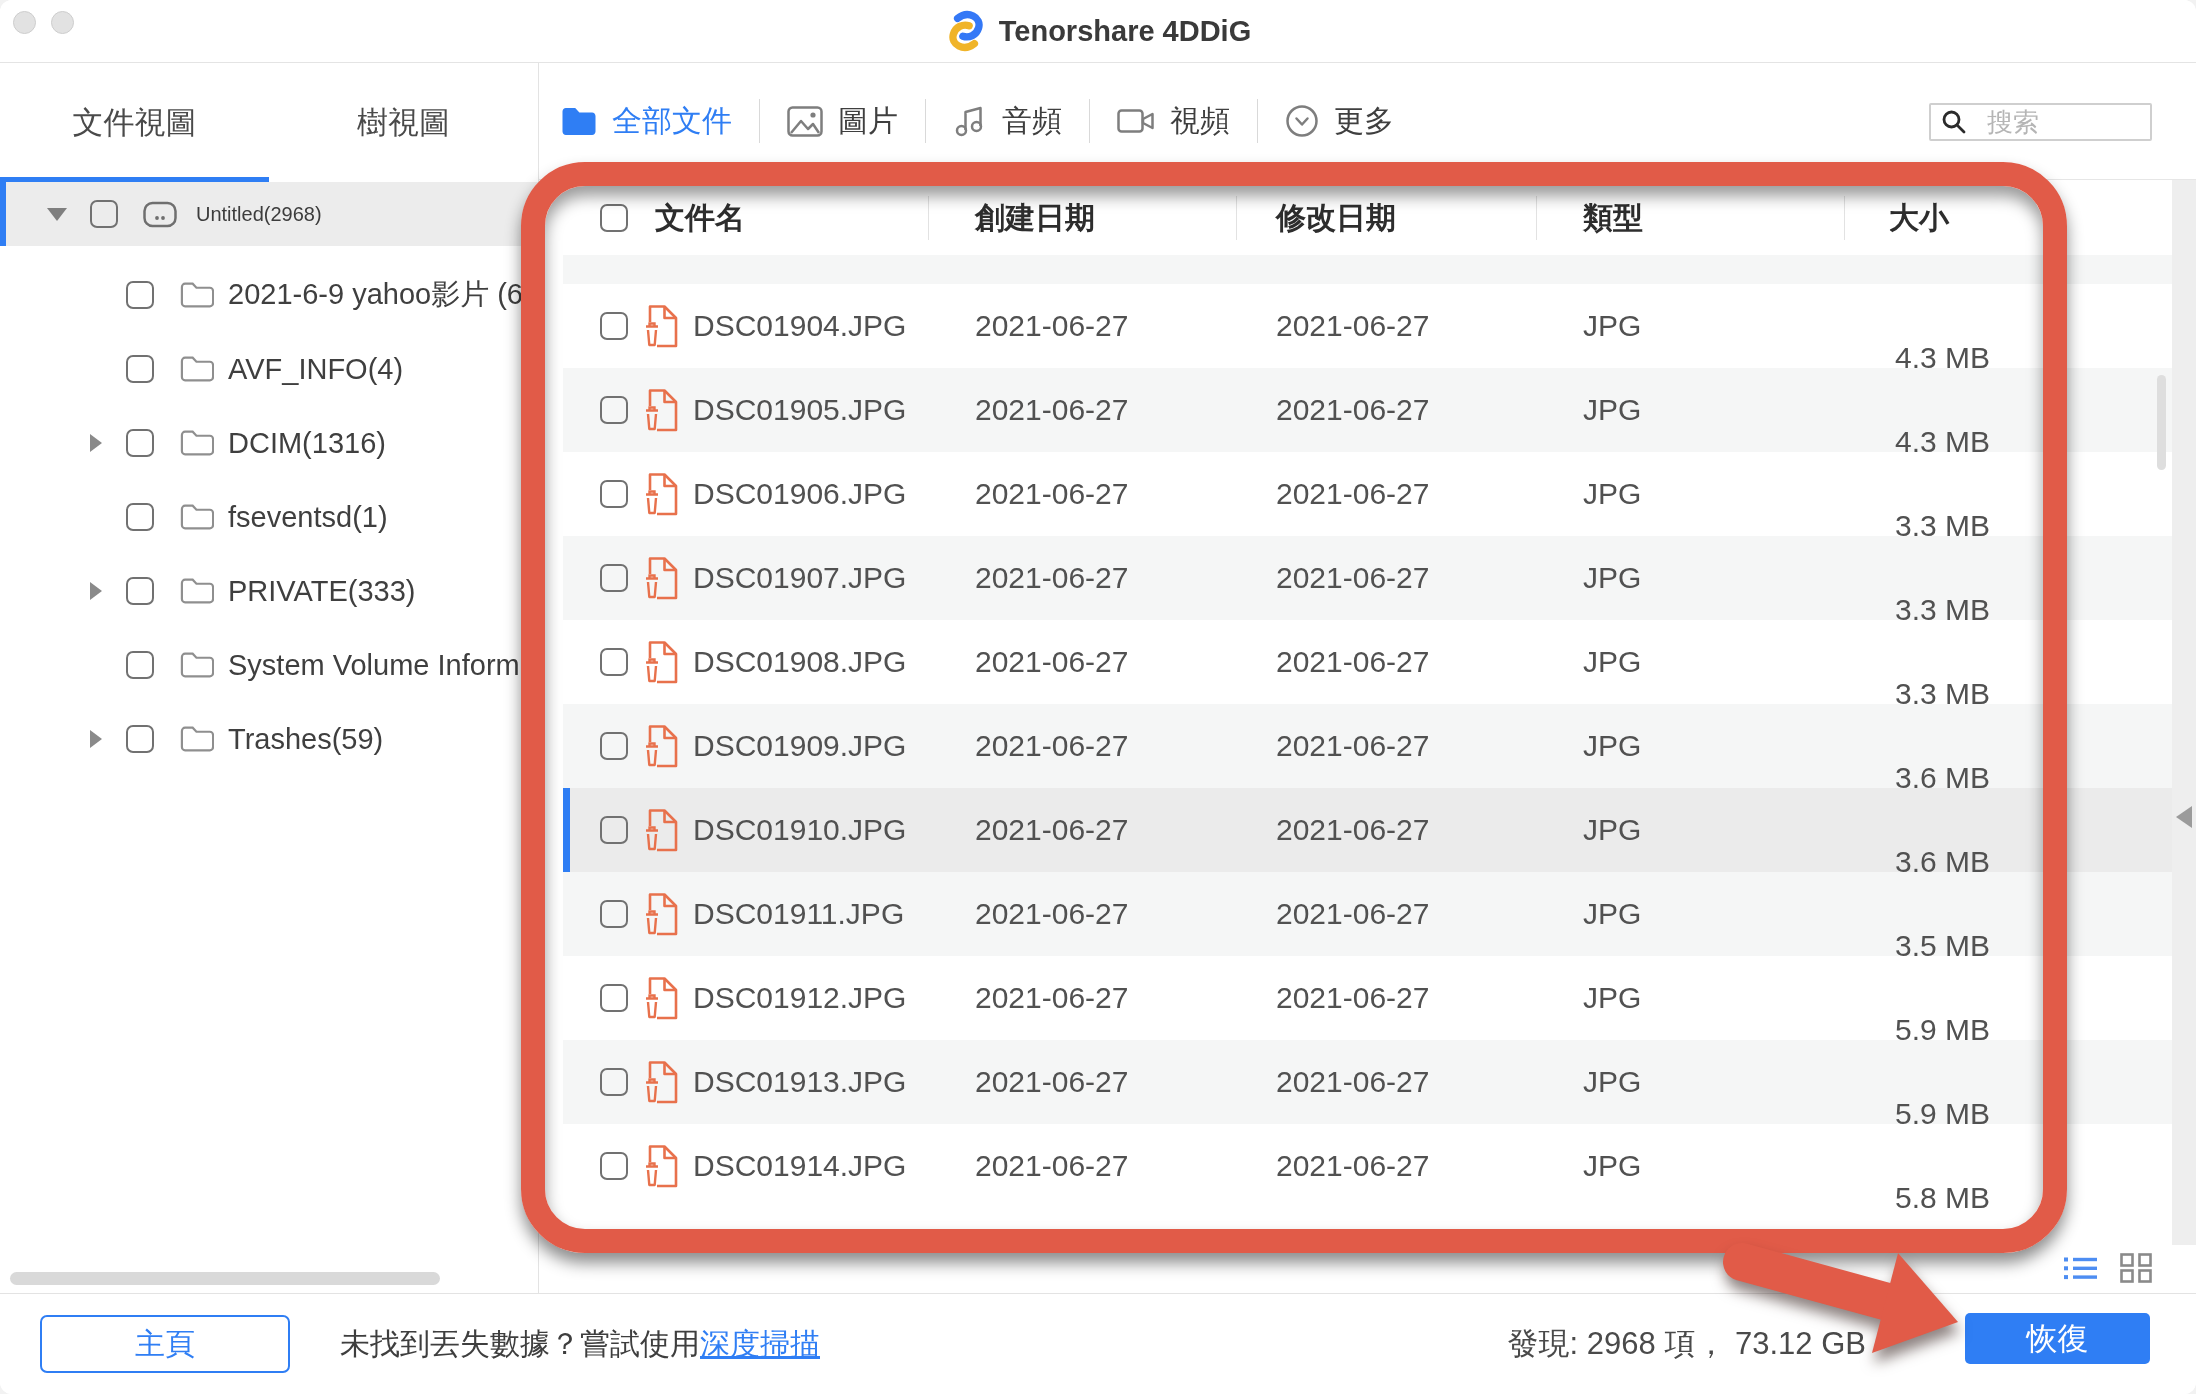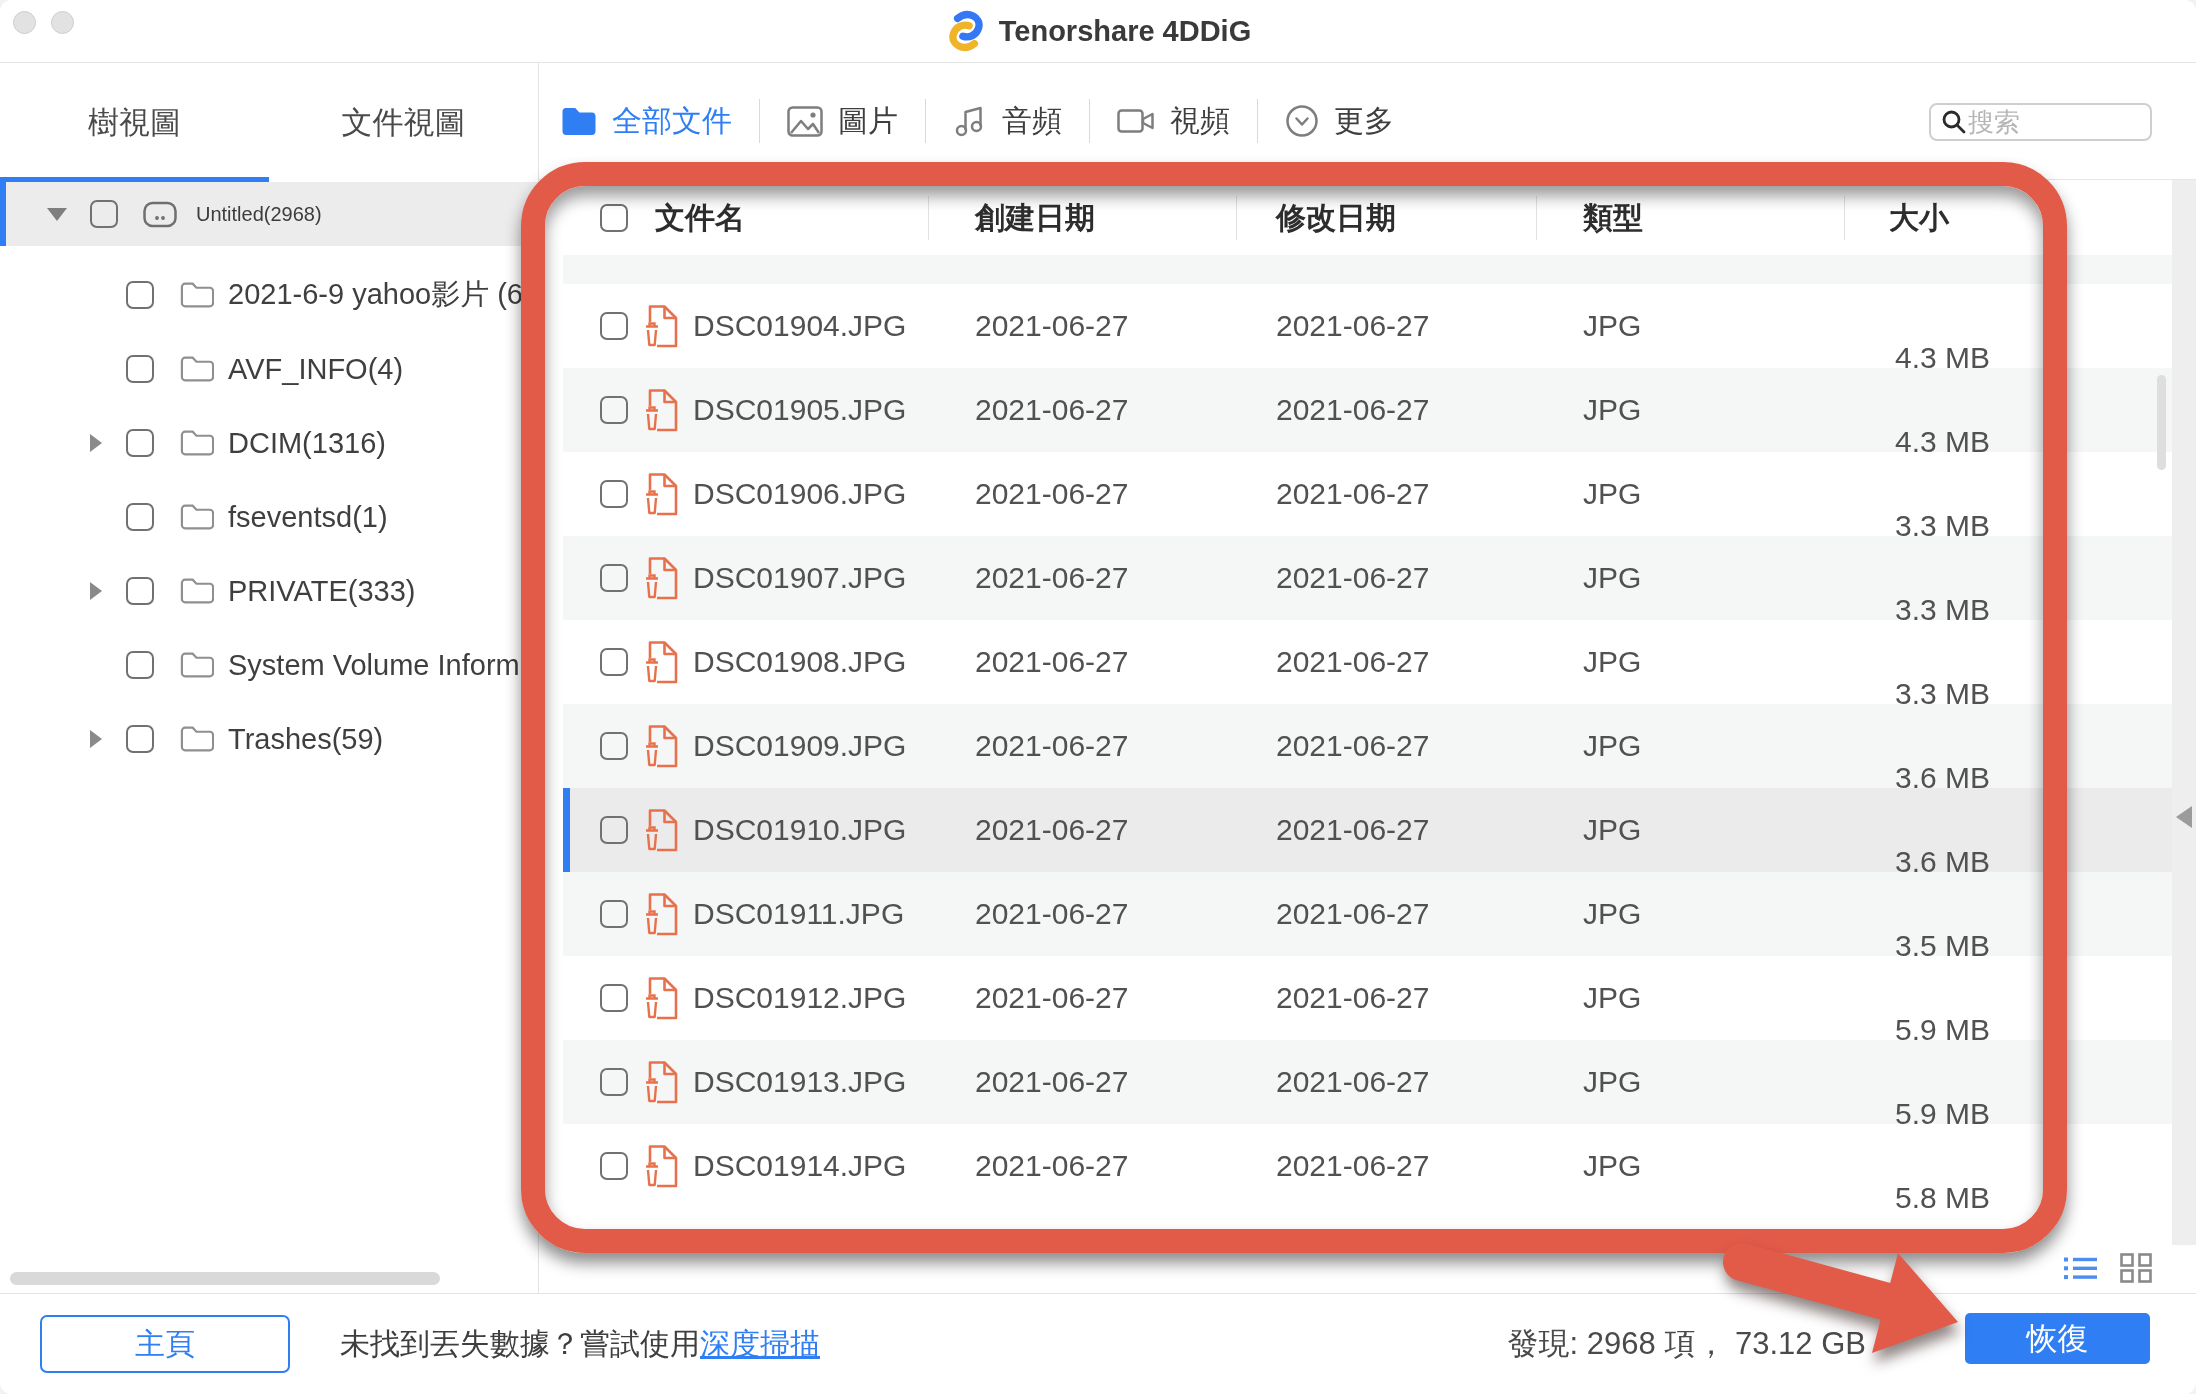--- a/index.html
+++ b/index.html
@@ -48,22 +48,22 @@
         display:inline-block; background:transparent; flex:none; }
 
   
   .main { position:absolute; top:63px; left:539px; right:0; bottom:101px; background:#fff; }
   .toolbar { position:relative; height:117px; border-bottom:1px solid #e6e6e6;
              display:flex; align-items:center; padding-left:22px; }
   .filter { display:flex; align-items:center; gap:15px; font-size:30px; color:#3f3f3f; }
   .filter.active { color:#2f7ef4; }
   .toolbar .sep { width:1px; height:44px; background:#d9d9d9; margin:0 27px; }
   .search { position:absolute; right:44px; top:40px; width:223px; height:38px;
-            border:2px solid #cfcfcf; border-radius:8px; display:flex; align-items:center;
-            padding:0 10px; gap:1px; background:#fff; }
+            border:2px solid #cfcfcf; border-radius:2px; display:flex; align-items:center;
+            padding:0 10px; gap:20px; background:#fff; }
   .search input { border:none; outline:none; width:150px; font-size:26px; color:#555;
                   background:transparent; font-family:inherit; }
   .search input::placeholder { color:#b5b5b5; }
 
   .tablewrap { position:absolute; left:24px; top:117px; right:24px; height:1065px; overflow:hidden; }
   .thead { position:relative; height:75px; background:#fff; }
   .thead .cb { position:absolute; left:37px; top:24px; }
   .th { position:absolute; top:50%; transform:translateY(-50%); font-size:30px;
         font-weight:700; color:#2d2d2d; white-space:nowrap; }
   .colsep { position:absolute; top:16px; height:44px; width:1px; background:#e2e2e2; }
@@ -130,22 +130,22 @@
           <path d="M12 8 C22 0 35 7 32 17 C30 24 23 27 17 25" fill="none" stroke="#3478f6" stroke-width="7" stroke-linecap="round"></path>
           <path d="M28 32 C18 40 5 33 8 23 C10 16 17 13 23 15" fill="none" stroke="#f0b429" stroke-width="7" stroke-linecap="round"></path>
         </svg>
       </span>
       <span class="title">Tenorshare 4DDiG</span>
     </div>
   </div>
 
   <div class="sidebar">
     <div class="tabs">
+      <div class="tab">文件視圖</div>
       <div class="tab">樹視圖</div>
-      <div class="tab">文件視圖</div>
       <div class="tab-underline"></div>
     </div>
 
     <div class="tree-root">
       <span class="caret icn">
         <svg width="22" height="16" viewBox="0 0 22 16">
             <polygon points="1,2 21,2 11,15" fill="#7f7f7f"></polygon>
           </svg>
       </span>
       <span class="cb"></span>

